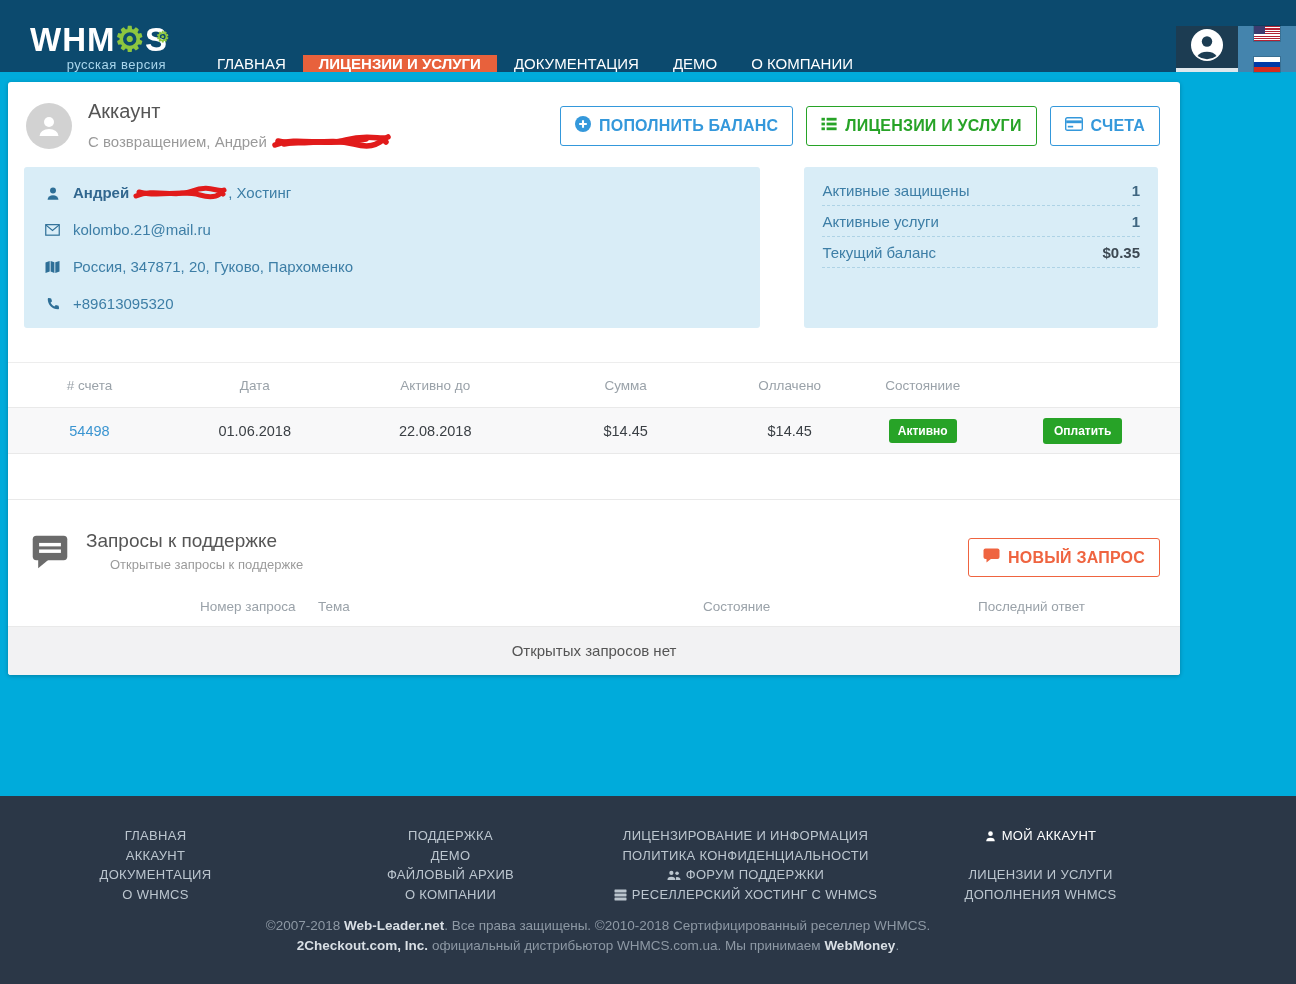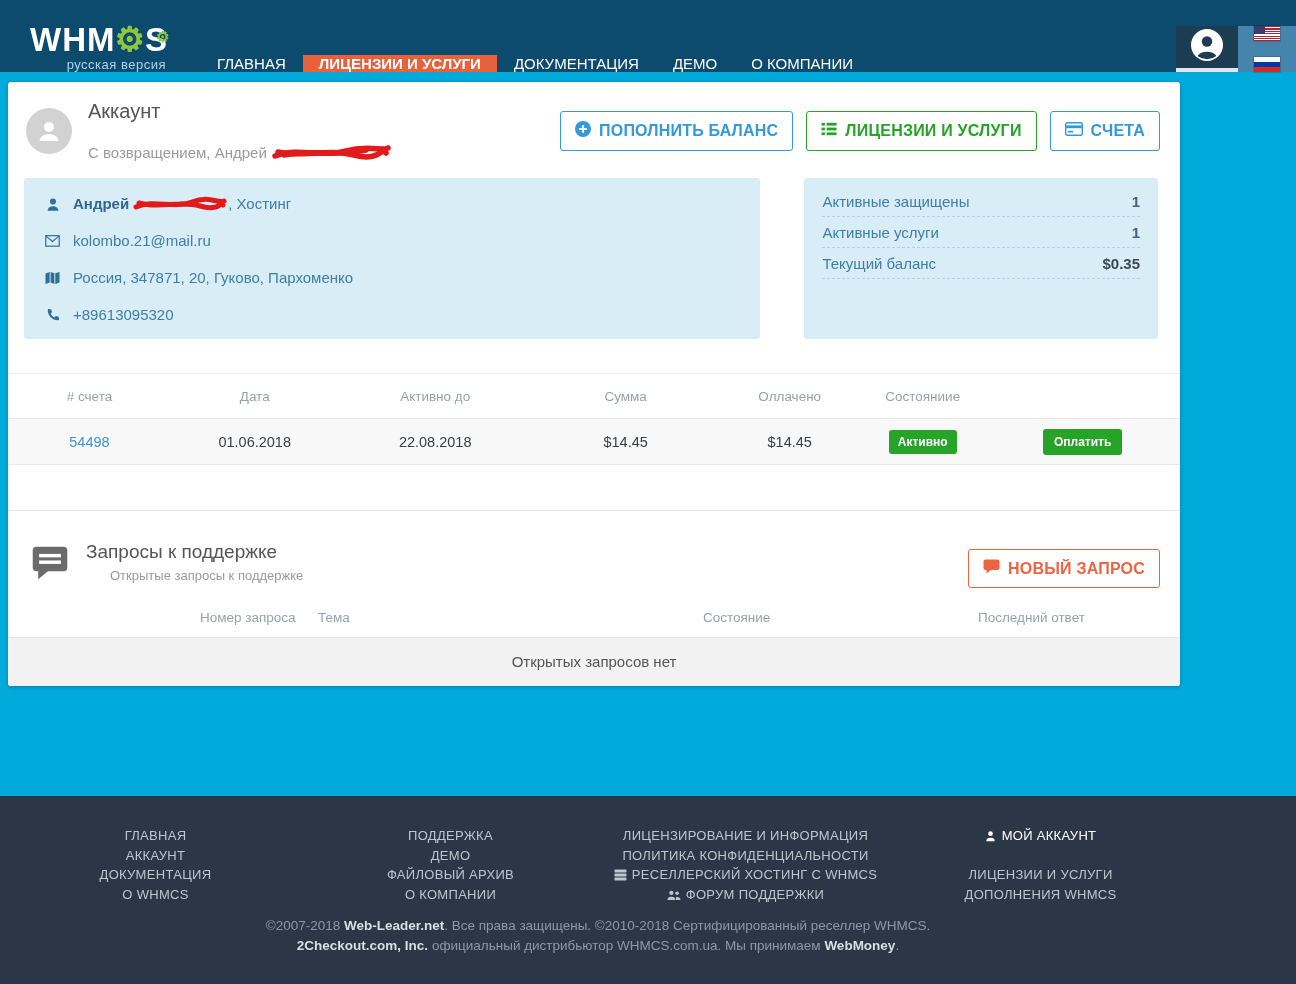--- a/index.html
+++ b/index.html
@@ -25,21 +25,21 @@
   .flags { width:58px; background:#4484ad; display:flex; flex-direction:column; align-items:center; justify-content:center; gap:16px; }
   .flag { width:26px; height:15px; cursor:pointer; position:relative; box-shadow:0 0 0 1px rgba(0,0,0,.15); }
   .flag-us { background:repeating-linear-gradient(180deg,#b22234 0 1.2px,#fff 1.2px 2.4px); }
   .flag-us::after { content:""; position:absolute; left:0; top:0; width:11px; height:8px; background:#3c3b6e; }
   .flag-ru { background:linear-gradient(180deg,#fff 0 33.3%,#0039a6 33.3% 66.6%,#d52b1e 66.6%); }
   
   .card { position:absolute; left:8px; top:82px; width:1172px; background:#fff; border-radius:3px; box-shadow:0 1px 4px rgba(0,0,0,.25); }
   .acct-head { display:flex; align-items:center; padding:18px 20px 14px 18px; }
   .avatar { width:46px; height:46px; border-radius:50%; background:#d2d2d2; display:flex; align-items:center; justify-content:center; margin-right:16px; flex:0 0 auto; }
   .acct-title { font-size:20px; color:#555; font-weight:normal; }
-  .acct-sub { font-size:15px; color:#9a9a9a; margin-top:19px; white-space:nowrap; }
+  .acct-sub { font-size:15px; color:#9a9a9a; margin-top:8px; white-space:nowrap; }
   .scribble { vertical-align:-4px; margin-left:3px; }
   .head-buttons { margin-left:auto; display:flex; gap:13px; }
   .btn-outline { display:flex; align-items:center; gap:8px; border-radius:3px; background:#fff; font-size:16px; font-weight:bold; padding:9px 14px; cursor:pointer; border:1px solid; font-family:inherit; letter-spacing:.2px; }
   .btn-blue { color:#3498db; border-color:#3498db; }
   .btn-green { color:#27a327; border-color:#27a327; }
   .btn-orange { color:#ef6440; border-color:#ef6440; }
   .btn-outline svg { flex:0 0 auto; }
   
   .info-row { display:flex; padding:2px 22px 0 16px;gap:44px; }
   .contact-box { width:746px; background:#d9edf7; border-radius:3px; padding:15px 20px 13px; }
@@ -291,31 +291,31 @@
     </div>
     <div class="f-col">
       <span class="f-link">ПОДДЕРЖКА</span>
       <span class="f-link">ДЕМО</span>
       <span class="f-link">ФАЙЛОВЫЙ АРХИВ</span>
       <span class="f-link">О КОМПАНИИ</span>
     </div>
     <div class="f-col">
       <span class="f-link">ЛИЦЕНЗИРОВАНИЕ И ИНФОРМАЦИЯ</span>
       <span class="f-link">ПОЛИТИКА КОНФИДЕНЦИАЛЬНОСТИ</span>
-      <span class="f-link"><svg width="13" height="12" viewBox="0 0 14 13" fill="#bcc6cf">
-            <rect x="0.5" y="0.5" width="13" height="3.2" rx="0.5"></rect>
-            <rect x="0.5" y="4.9" width="13" height="3.2" rx="0.5"></rect>
-            <rect x="0.5" y="9.3" width="13" height="3.2" rx="0.5"></rect>
-          </svg><span>РЕСЕЛЛЕРСКИЙ ХОСТИНГ С WHMCS</span></span>
       <span class="f-link"><svg width="14" height="11" viewBox="0 0 16 12" fill="#bcc6cf">
             <circle cx="5" cy="3" r="2.4"></circle>
             <path d="M0.5 11a4.5 3.6 0 0 1 9 0z"></path>
             <circle cx="11.5" cy="3.4" r="2"></circle>
             <path d="M10 11h5.5a4 3.4 0 0 0-5-3.2z"></path>
           </svg><span>ФОРУМ ПОДДЕРЖКИ</span></span>
+      <span class="f-link"><svg width="13" height="12" viewBox="0 0 14 13" fill="#bcc6cf">
+            <rect x="0.5" y="0.5" width="13" height="3.2" rx="0.5"></rect>
+            <rect x="0.5" y="4.9" width="13" height="3.2" rx="0.5"></rect>
+            <rect x="0.5" y="9.3" width="13" height="3.2" rx="0.5"></rect>
+          </svg><span>РЕСЕЛЛЕРСКИЙ ХОСТИНГ С WHMCS</span></span>
     </div>
     <div class="f-col">
       <span class="f-head"><svg width="11" height="12" viewBox="0 0 16 16" fill="#fff">
             <circle cx="8" cy="4.6" r="3.4"></circle>
             <path d="M1.8 15.5a6.2 5 0 0 1 12.4 0z"></path>
           </svg><span>МОЙ АККАУНТ</span></span>
       <div class="f-gap"></div>
       <span class="f-link">ЛИЦЕНЗИИ И УСЛУГИ</span>
       <span class="f-link">ДОПОЛНЕНИЯ WHMCS</span>
     </div>

